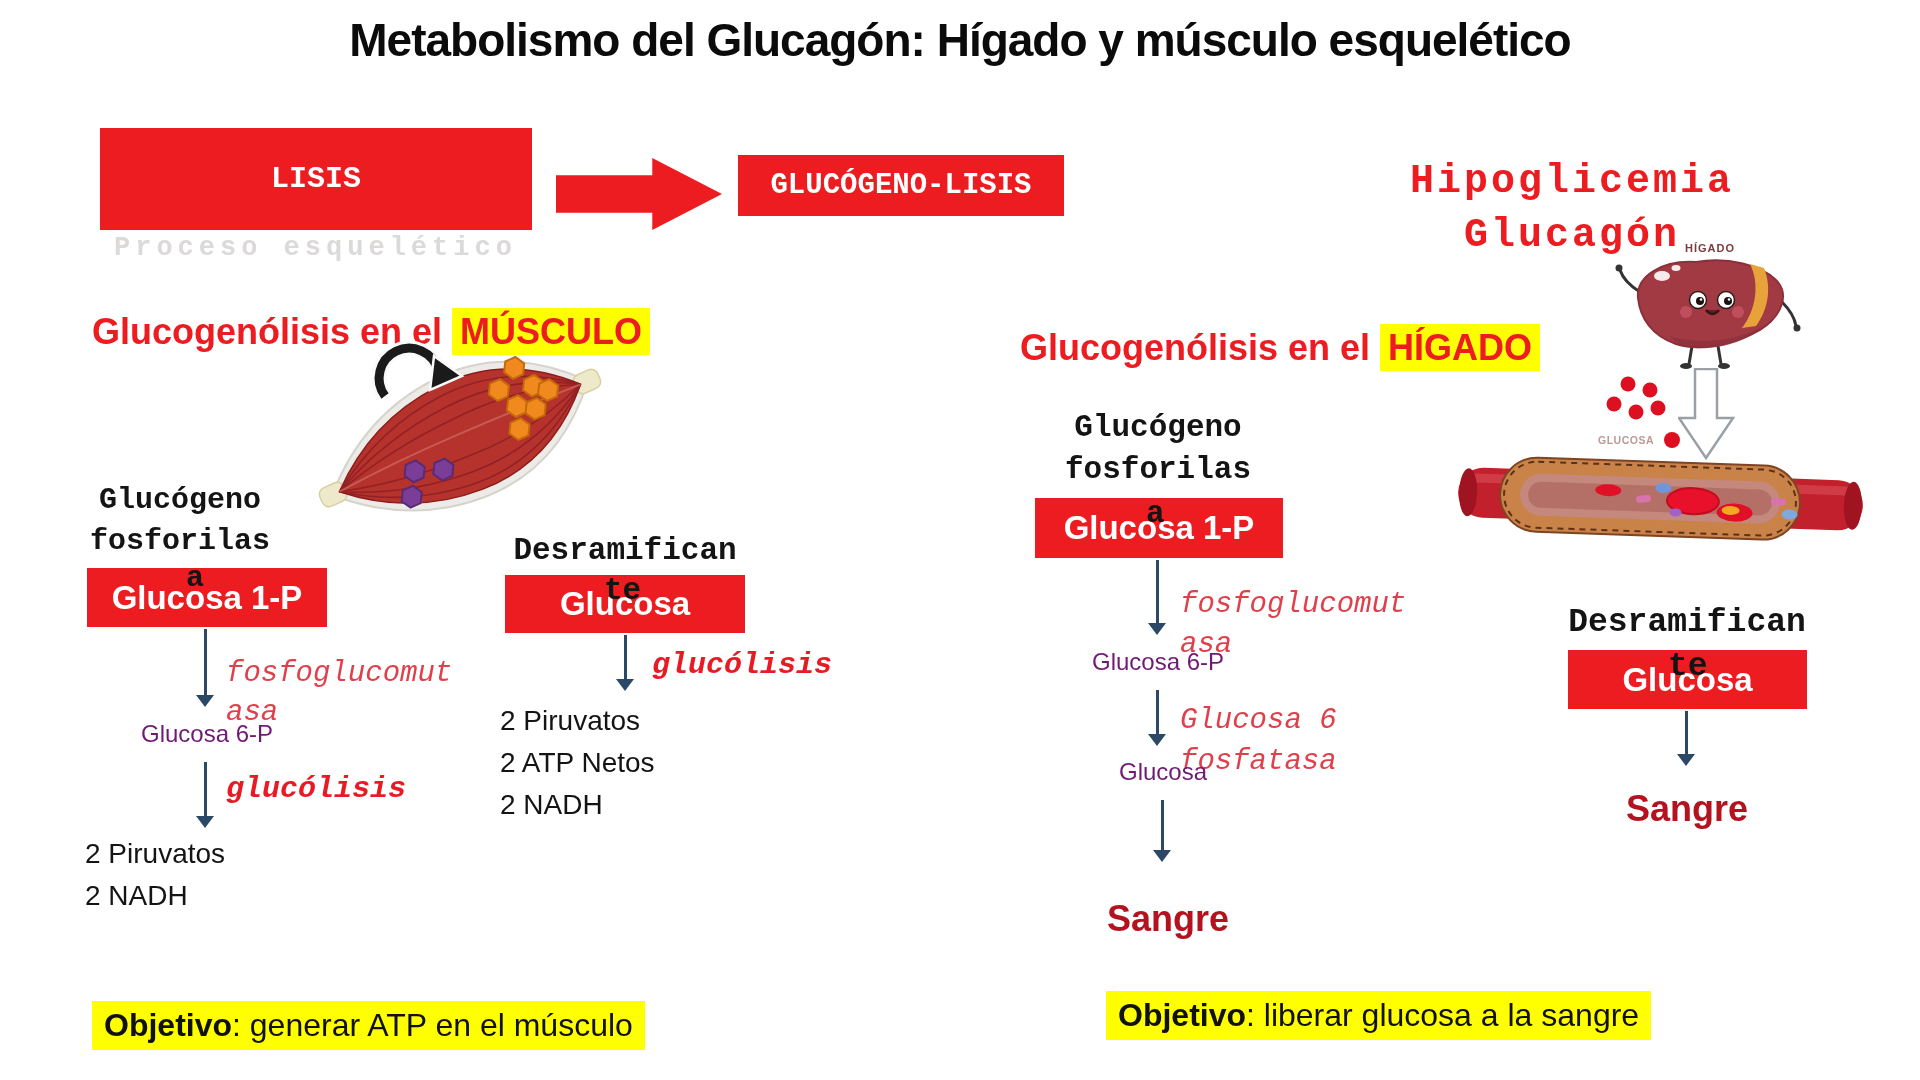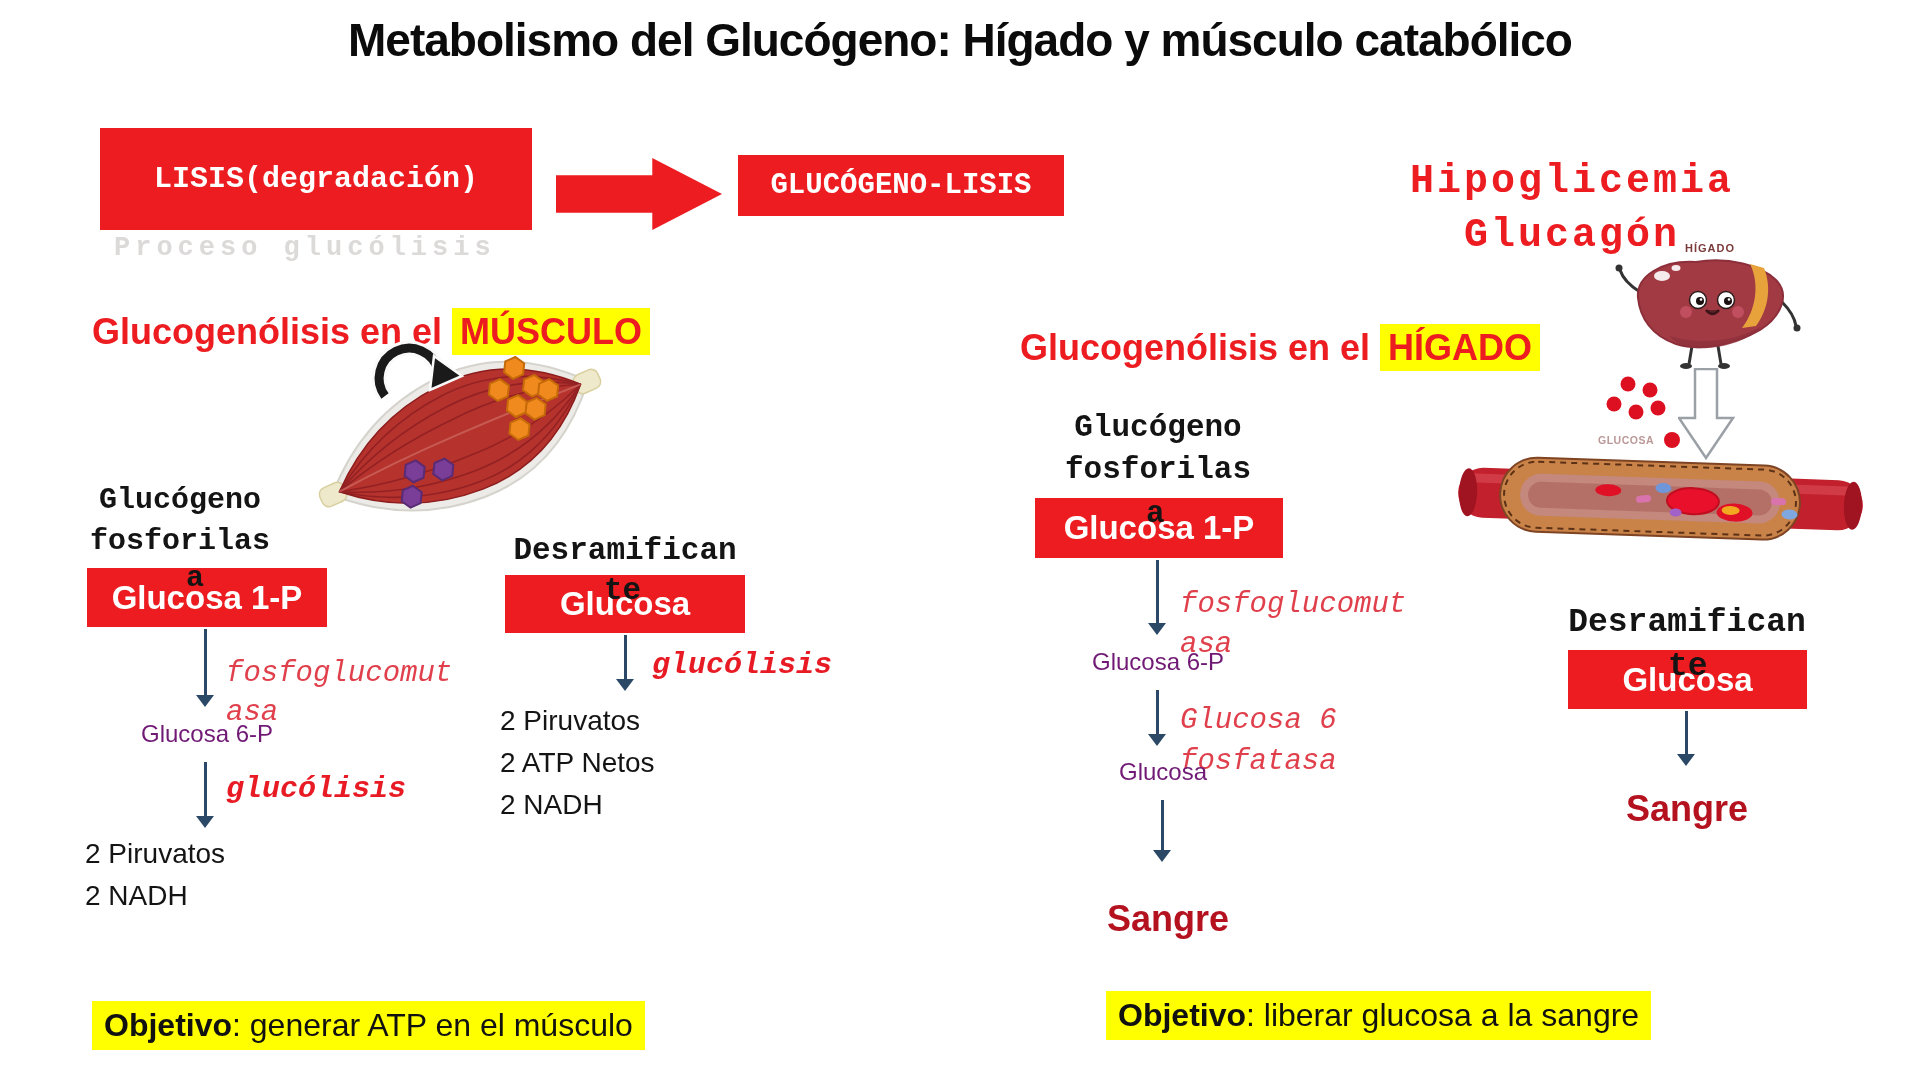--- a/index.html
+++ b/index.html
@@ -37,27 +37,26 @@
   .varrow{position:absolute;width:0;}
   .varrow::before{content:"";position:absolute;top:0;bottom:11px;left:-1.5px;width:3px;background:var(--navy);}
   .varrow::after{content:"";position:absolute;bottom:0;left:-9px;width:0;height:0;
     border-left:9px solid transparent;border-right:9px solid transparent;border-top:12px solid var(--navy);}
 </style>
 </head>
 <body>
 
 <div id="slide">
 
-  <div class="abs title">Metabolismo del Glucógeno: Hígado y músculo catabólico</div>
+  <div class="abs title">Metabolismo del Glucagón: Hígado y músculo esquelético</div>
 
   <div class="abs redbox lisis-box">
     <div>LISIS</div>
-    <div>(degradación)</div>
-  </div>
-  <div class="abs mono ghost">Proceso glucólisis</div>
+  </div>
+  <div class="abs mono ghost">Proceso esquelético</div>
   <div class="abs block-arrow"></div>
   <div class="abs redbox glisis-box">GLUCÓGENO-LISIS</div>
   <div class="abs mono hormones">
     <div>Hipoglicemia</div>
     <div>Glucagón</div>
   </div>
 
   <div class="abs section-heading" style="left:92px;top:284px;">
     <span>Glucogenólisis en el </span><span class="hl">MÚSCULO</span>
   </div>

